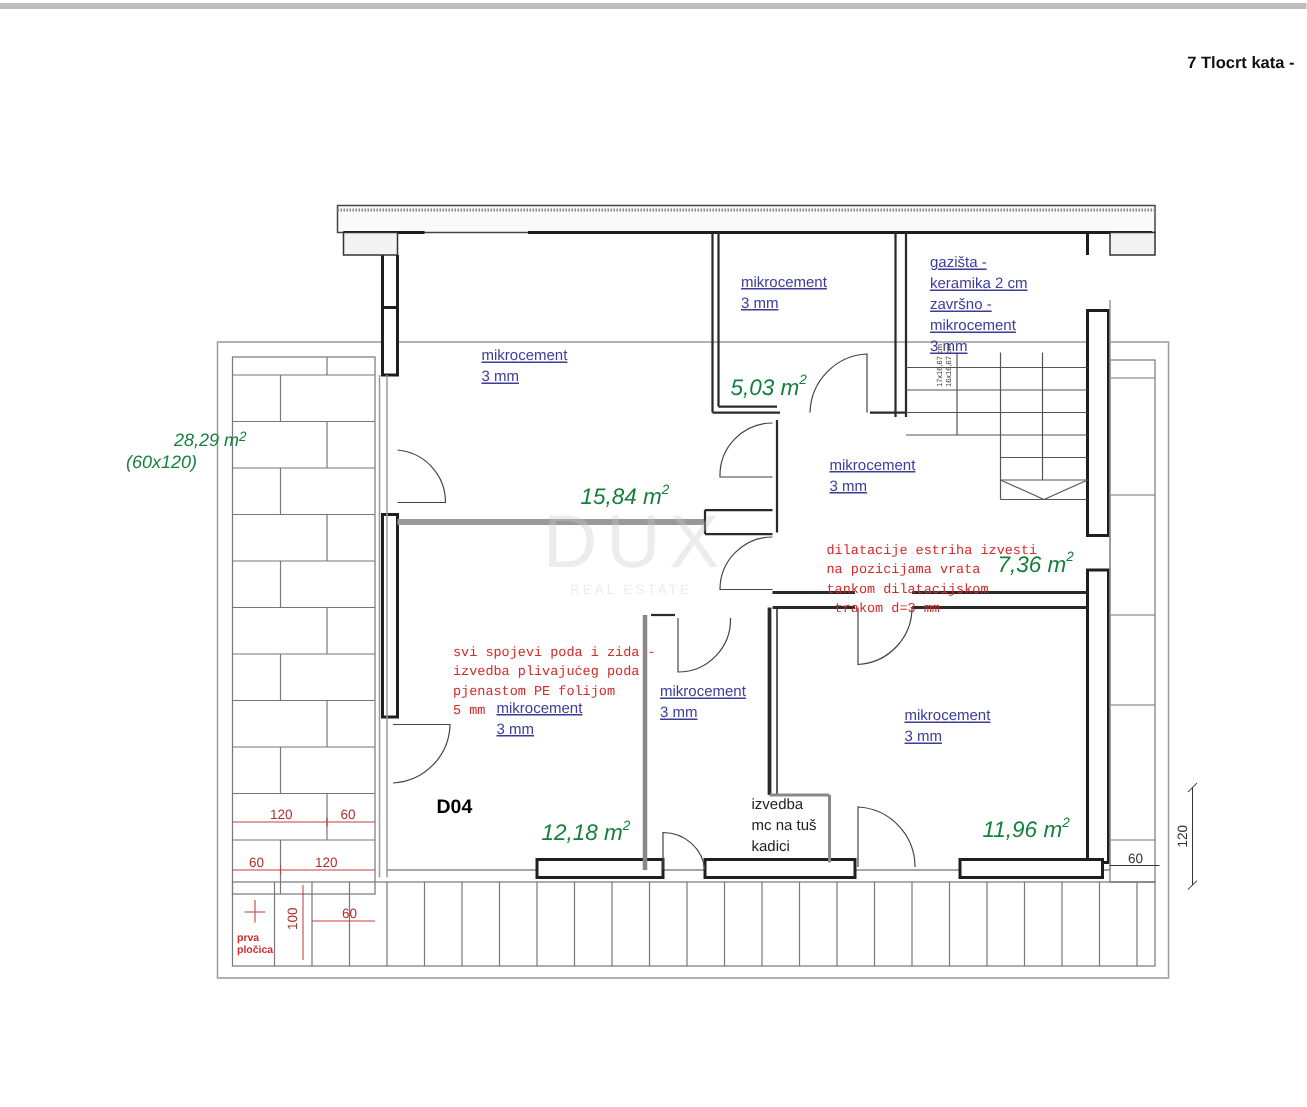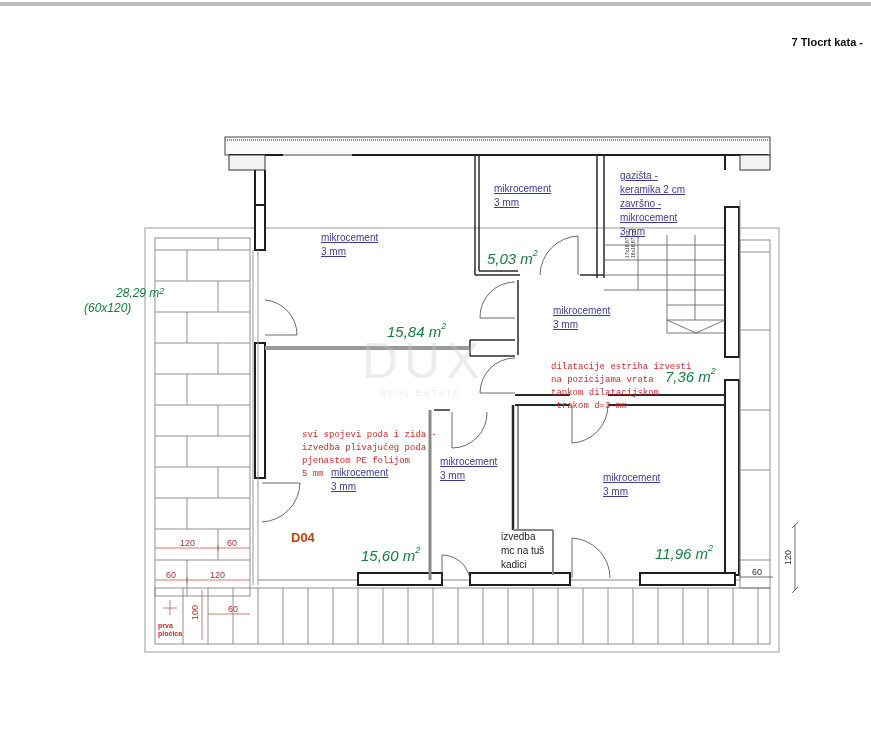--- a/index.html
+++ b/index.html
@@ -7,21 +7,21 @@
     .topbar { position:absolute; left:0; top:2px; width:871px; height:4px; background:#bdbdbd; }
     .sheet-title { position:absolute; right:8px; top:36px; font-size:11px; font-weight:bold; color:#111; font-family:"Liberation Sans", sans-serif; }
     svg { position:absolute; left:0; top:0; }
     .lbl { position:absolute; font-family:"Liberation Sans", sans-serif; color:#3c3c9a; font-size:10px; line-height:14px; white-space:pre;text-decoration:underline; }
     .area { position:absolute; font-family:"Liberation Sans", sans-serif; color:#15803d; font-size:15px; white-space:nowrap;font-style:italic; }
     .area sup { font-size:9px; vertical-align:top; position:relative; top:-2px; }
     .note { position:absolute; font-family:Liberation Mono, monospace; color:#d42a2a; font-size:9px; line-height:13px; white-space:pre;margin-top:27px; }
     .dark { position:absolute; font-family:"Liberation Sans", sans-serif; color:#222; font-size:10px; line-height:14px; white-space:pre; }
     .dim { position:absolute; font-family:"Liberation Sans", sans-serif; color:#b03030; font-size:9px; }
     .dimk { position:absolute; font-family:"Liberation Sans", sans-serif; color:#333; font-size:9px; }
-    .unit-id { position:absolute; font-family:"Liberation Sans", sans-serif; color:#c2410c; font-size:13px; font-weight:bold;text-align:right; }
+    .unit-id { position:absolute; font-family:"Liberation Sans", sans-serif; color:#000000; font-size:13px; font-weight:bold;text-align:right; }
     .wm { position:absolute; font-family:"Liberation Sans", sans-serif; color:rgba(200,200,200,0.35); }
   </style>
 </head>
 <body>
 
 <div class="topbar"></div>
 <div class="sheet-title">7 Tlocrt kata -</div>
 
 <svg width="871" height="738" viewBox="0 0 871 738">
 
@@ -238,21 +238,21 @@
  trakom d=3 mm</div>
 <div class="area" style="left:665px;top:368px;"><span>7,36 m</span><sup>2</sup></div>
 
 <div class="note" style="left:302px;top:402px;">svi spojevi poda i zida -
 izvedba plivajućeg poda
 pjenastom PE folijom
 5 mm</div>
 <div class="lbl" style="left:331px;top:466px;">mikrocement</div>
 <div class="lbl" style="left:331px;top:480px;">3 mm</div>
 <div class="unit-id" style="left:291px;top:530px;">D04</div>
-<div class="area" style="left:361px;top:547px;"><span>15,60 m</span><sup>2</sup></div>
+<div class="area" style="left:361px;top:547px;"><span>12,18 m</span><sup>2</sup></div>
 
 <div class="lbl" style="left:440px;top:455px;">mikrocement</div>
 <div class="lbl" style="left:440px;top:469px;">3 mm</div>
 <div class="dark" style="left:489px;top:530px;margin-left:12px;">izvedba
 mc na tuš
 kadici</div>
 
 <div class="lbl" style="left:603px;top:471px;">mikrocement</div>
 <div class="lbl" style="left:603px;top:485px;">3 mm</div>
 <div class="area" style="left:655px;top:545px;"><span>11,96 m</span><sup>2</sup></div>

